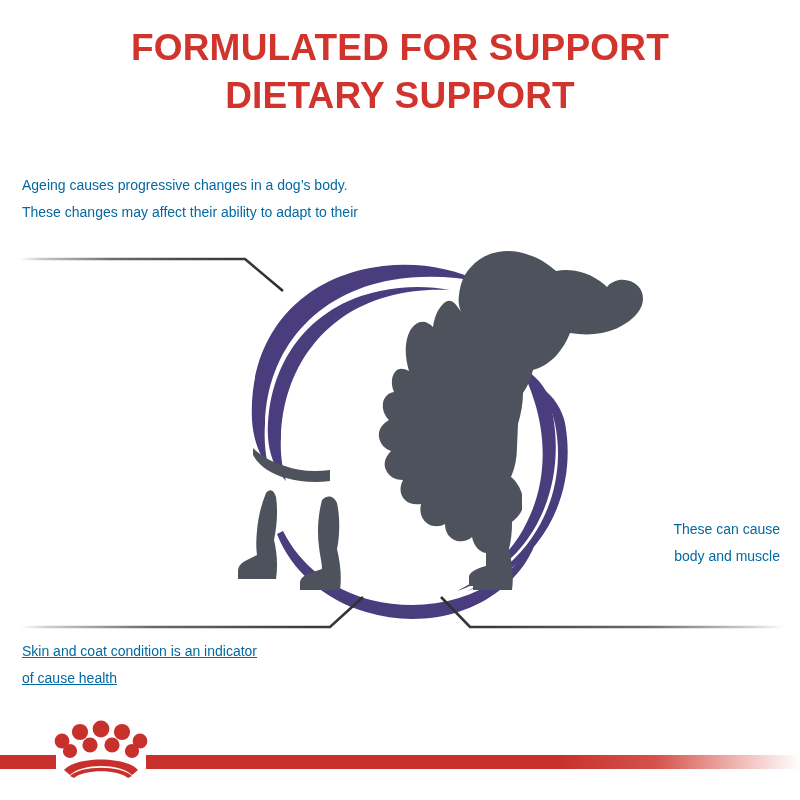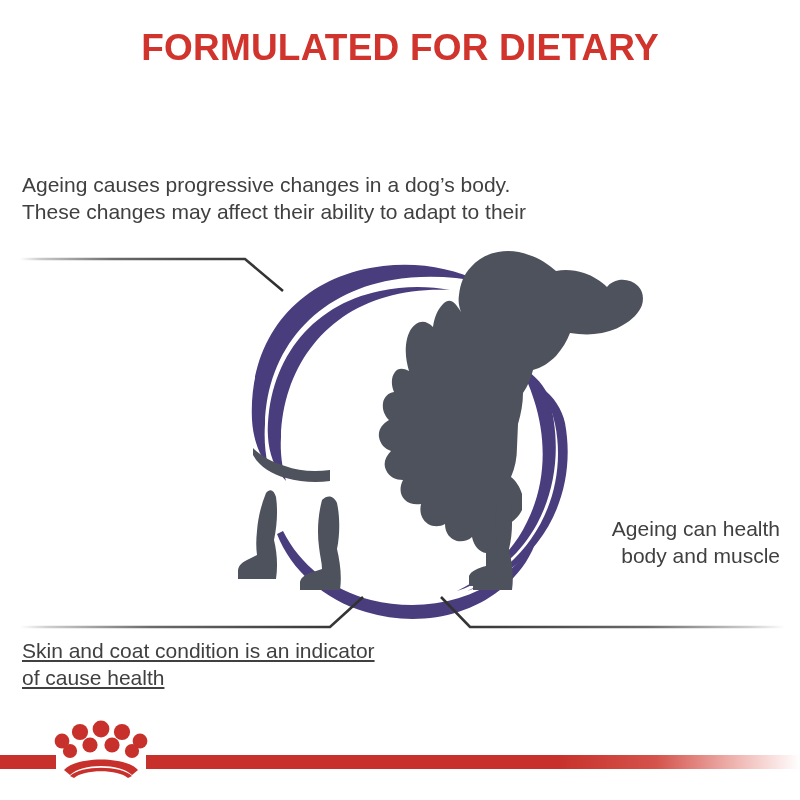--- a/index.html
+++ b/index.html
@@ -30,22 +30,22 @@
     font-weight: bold;
     font-size: 37px;
     line-height: 48px;
     letter-spacing: 0.2px;
   }
   .title-line { display: block; }
 
   
   .callout {
     position: absolute;
-    color: #404040;
-    font-size: 21px;
+    color: #0369a1;
+    font-size: 14px;
     line-height: 26.5px;
   }
   #callout-top-left {
     left: 22px;
     top: 172px;
     width: 560px;
     text-align: left;
   }
   #callout-right {
     right: 20px;
@@ -107,21 +107,22 @@
     height: 60px;
     z-index: 4;
   }
 </style>
 </head>
 <body>
 
 <div id="infographic">
 
   <div class="title-block">
-    <span class="title-line">FORMULATED FOR DIETARY</span>
+    <span class="title-line">FORMULATED FOR SUPPORT</span>
+    <span class="title-line">DIETARY SUPPORT</span>
   </div>
 
   <svg id="emblem" viewBox="0 0 800 800">
 
     <g fill="#4A3D7E">
 
       <path d="M 252 420
                C 248 336, 300 276, 383 266
                C 419 262, 452 268, 481 282
                C 452 276, 421 275, 392 280
@@ -286,21 +287,21 @@
 
     <path d="M 441 597 L 470 627 L 785 627" fill="none" stroke="url(#gradRight)" stroke-width="2.6" stroke-linecap="butt" stroke-linejoin="miter"></path>
   </svg>
 
   <div class="callout" id="callout-top-left">
     <span>Ageing causes progressive changes in a dog’s body.</span>
     <span>These changes may affect their ability to adapt to their</span>
   </div>
 
   <div class="callout" id="callout-right">
-    <span>Ageing can health</span>
+    <span>These can cause</span>
     <span>body and muscle</span>
   </div>
 
   <div class="callout" id="callout-bottom-left">
     <span>Skin and coat condition is an indicator</span>
     <span>of cause health</span>
   </div>
 
   <div id="footer-bar">
     <div class="bar-left"></div>

